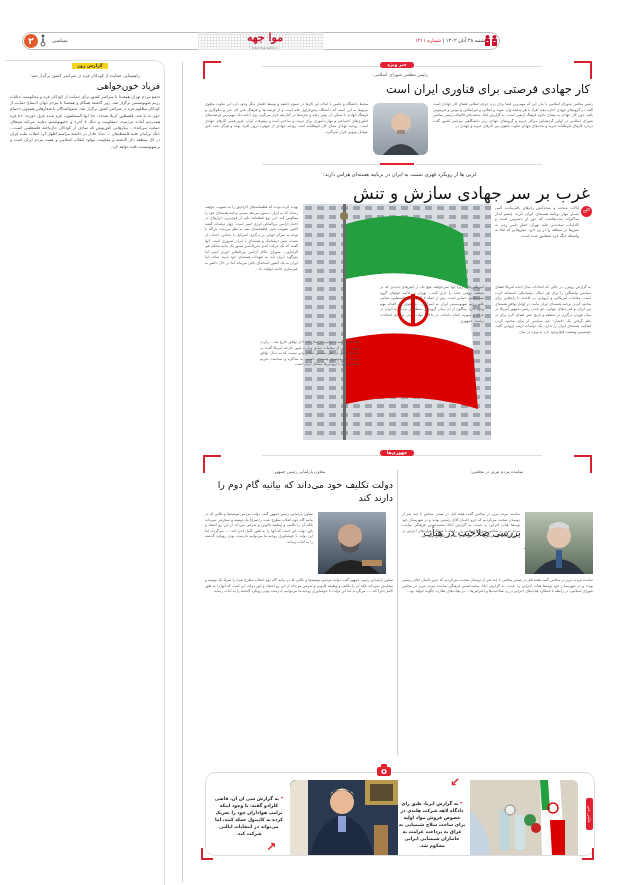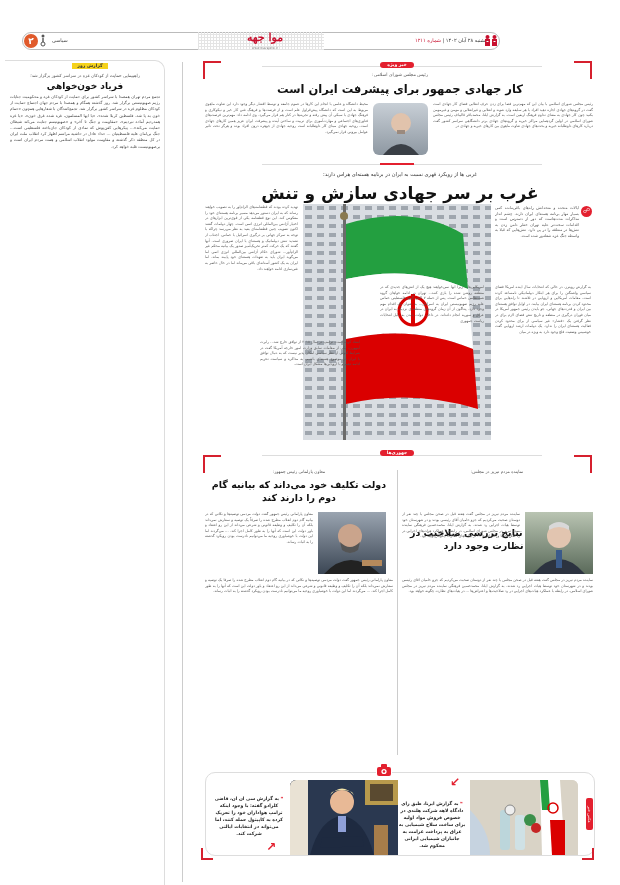--- a/index.html
+++ b/index.html
@@ -14,21 +14,21 @@
 .date-line .issue{color:#c8102e}
 .brand-icon{left:484px;top:33px;width:14px;height:14px}
 .page-num{left:24px;top:34px;width:14px;height:14px;border-radius:50%;background:#e05a2b;color:#fff;font-size:9px;font-weight:bold;text-align:center;line-height:14px}
 .section-name{left:52px;top:37px;font-size:5px;color:#444}
 .small-icon{left:40px;top:33px;width:6px;height:14px}
 
 .corner{position:absolute;width:18px;height:18px;border-color:#d6202e;border-style:solid}
 .box-line{position:absolute;height:1px;background:#ddd}
 .tag{position:absolute;background:#e3202f;color:#fff;font-size:4.5px;border-radius:3px;text-align:center;line-height:6px;height:6px;font-weight:bold}
 .kicker{position:absolute;font-size:5px;color:#555;text-align:center}
-.headline{position:absolute;font-weight:bold;color:#111;text-align:center;white-space:nowrap}
+.headline{position:absolute;font-weight:normal;color:#111;text-align:right;white-space:nowrap}
 .txt{position:absolute;font-size:3.6px;line-height:5.6px;color:#555;text-align:justify;overflow:hidden}
 .photo{position:absolute;overflow:hidden}
 .vline{position:absolute;width:1px;background:#ccc}
 
 #left-col{left:5px;top:60px;width:160px;height:825px;border:1px solid #ddd;border-radius:0 10px 0 0;border-left:none;border-bottom:none}
 .ytag{position:absolute;background:#f5d21b;color:#333;font-size:4.5px;text-align:center;height:6px;line-height:6px;font-weight:bold}
 
 #flag-photo{left:303px;top:204px;width:188px;height:236px;background:#cfd3d8}
 
 #bottom-box{left:205px;top:772px;width:390px;height:84px;border:1px solid #ddd;border-radius:10px}
@@ -70,21 +70,21 @@
 <div class="headline" style="left:10px;top:81px;width:150px;font-size:9px;">فریاد خون‌خواهی</div>
 <div class="txt" style="left:10px;top:94px;width:150px;height:770px;font-size:4px;line-height:6.2px;color:#444;">تجمع مردم تهران همصدا با سراسر کشور برای حمایت از کودکان غزه و محکومیت جنایات رژیم صهیونیستی برگزار شد. روز گذشته همگام و همصدا با مردم جهان اجتماع حمایت از کودکان مظلوم غزه در سراسر کشور برگزار شد. تجمع‌کنندگان با شعارهایی همچون «حمام خون به پا شد، فلسطین کربلا شده»، «یا ایها المسلمون، غزه شده غرق خون»، «یا غزه همدردیم آماده نبردیم»، «مقاومت و جنگ تا آخر» و «صهیونیسم جنایت می‌کند شیطان حمایت می‌کند»... پیکرهایی کفن‌پوش که نمادی از کودکان جان‌باخته فلسطینی است... جنگ بی‌امان علیه فلسطینیان ... حداد عادل در حاشیه مراسم اظهار کرد انقلاب ملت ایران در کل منطقه ذکر گذشته و مقاومت مولود انقلاب اسلامی و همت مردم ایران است و برصهیونیست غلبه خواهد کرد.</div>
 
 <div class="vline" style="left:182px;top:62px;height:820px;"></div>
 
 <div class="corner" style="left:203px;top:61px;border-width:2px 0 0 2px;"></div>
 <div class="corner" style="left:574px;top:61px;border-width:2px 2px 0 0;"></div>
 <div class="box-line" style="left:262px;top:66px;width:280px;"></div>
 <div class="tag" style="left:380px;top:62px;width:34px;">خبر ویژه</div>
 <div class="kicker" style="left:210px;top:72px;width:380px;font-size:4.5px;">رئیس مجلس شورای اسلامی:</div>
-<div class="headline" style="left:210px;top:82px;width:380px;font-size:11.5px;">کار جهادی جمهور برای پیشرفت ایران است</div>
+<div class="headline" style="left:210px;top:82px;width:380px;font-size:11.5px;">کار جهادی فرصتی برای فناوری ایران است</div>
 <div class="txt" style="left:433px;top:102px;width:160px;height:56px;">رئیس مجلس شورای اسلامی با بیان این که مهم‌ترین فضا برای زدن حرف انقلابی فضای کار جهادی است گفت در گروه‌های جهادی اجازه دهید افراد با هر سلیقه وارد شوند و انقلابی و غیرانقلابی و مومن و غیرمومن بکنید چون کار جهادی به معنای تداوم فرهنگ اربعین است. به گزارش ایلنا، محمدباقر قالیباف رئیس مجلس شورای اسلامی در اولین گردهمایی مراکز خیریه و گروه‌های جهادی برتر دانشگاهی سراسر کشور گفت درباره کارهای داوطلبانه خیریه و بحث‌های جهادی تفاوت ماهوی بین کارهای خیریه و جهادی در</div>
 <div class="photo" style="left:373px;top:103px;width:55px;height:52px;border-radius:6px;background:linear-gradient(180deg,#c8cfd6,#8e98a2);">
   <svg width="55" height="52" viewBox="0 0 55 52">
     <circle cx="28" cy="20" r="10" fill="#e1c3ac"></circle>
     <path d="M10 52 Q28 30 46 52Z" fill="#3a3f46"></path>
     <rect x="24" y="27" width="8" height="4" fill="#9b8a7e"></rect>
   </svg>
 </div>
 <div class="txt" style="left:205px;top:102px;width:163px;height:56px;">محیط دانشگاه و علمی با انجام این کارها در عموم جامعه و توسط اقشار دیگر وجود دارد این تفاوت ماهوی مربوط به این است که دانشگاه پیش‌قراول علم است و از فرصت‌ها و فرهنگ غنی کار خیر و نیکوکاری و فرهنگ جهادی با سبکی آن پیش رفته و تجربه‌ها در کنار هم قرار می‌گیرد. وی ادامه داد: مهم‌ترین فرصت‌های فناوری‌های اجتماعی و مهارت‌آموزی برای تربیت و ساختن آینده و پیشرفت ایران عزیز همین کارهای جهادی است. روحیه جهادی مبنای کار داوطلبانه است روحیه جهادی از جوهره درون افراد بوده و هرگز تحت تاثیر عوامل بیرونی قرار نمی‌گیرد.</div>
 

